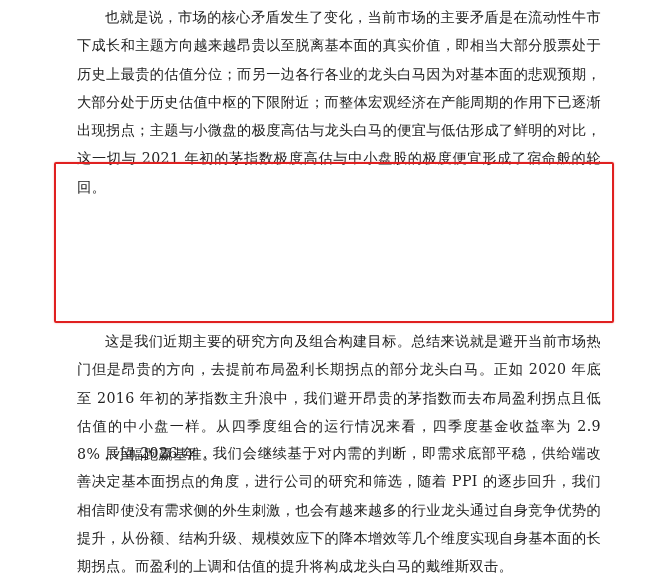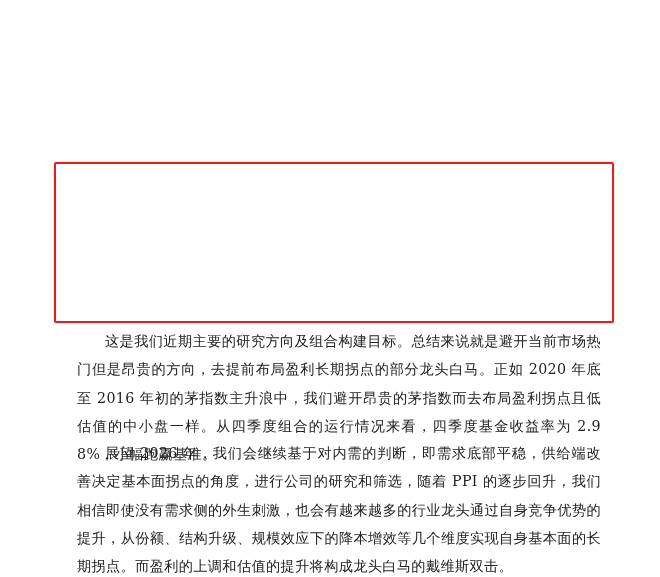--- a/index.html
+++ b/index.html
@@ -48,16 +48,17 @@
     border: 2.5px solid #e02020;
     border-radius: 2px;
     box-shadow: 0 0 2px rgba(224,32,32,0.35);
     pointer-events: none;
   }
 </style>
 </head>
 <body>
 
 <div class="page">
+  <p class="para" id="p1">也就是说，市场的核心矛盾发生了变化，当前市场的主要矛盾是在流动性牛市下成长和主题方向越来越昂贵以至脱离基本面的真实价值，即相当大部分股票处于历史上最贵的估值分位；而另一边各行各业的龙头白马因为对基本面的悲观预期，大部分处于历史估值中枢的下限附近；而整体宏观经济在产能周期的作用下已逐渐出现拐点；主题与小微盘的极度高估与龙头白马的便宜与低估形成了鲜明的对比，这一切与 2021 年初的茅指数极度高估与中小盘股的极度便宜形成了宿命般的轮回。</p>
   <div class="highlight-box" style="border-color: rgb(224, 32, 32);"></div>
   <p class="para" id="p3">这是我们近期主要的研究方向及组合构建目标。总结来说就是避开当前市场热门但是昂贵的方向，去提前布局盈利长期拐点的部分龙头白马。正如 2020 年底至 2016 年初的茅指数主升浪中，我们避开昂贵的茅指数而去布局盈利拐点且低估值的中小盘一样。从四季度组合的运行情况来看，四季度基金收益率为 2.98%，小幅跑赢基准。</p>
   <p class="para" id="p4">展望 2026 年，我们会继续基于对内需的判断，即需求底部平稳，供给端改善决定基本面拐点的角度，进行公司的研究和筛选，随着 PPI 的逐步回升，我们相信即使没有需求侧的外生刺激，也会有越来越多的行业龙头通过自身竞争优势的提升，从份额、结构升级、规模效应下的降本增效等几个维度实现自身基本面的长期拐点。而盈利的上调和估值的提升将构成龙头白马的戴维斯双击。</p>
 </div>
 
 </body></html>

